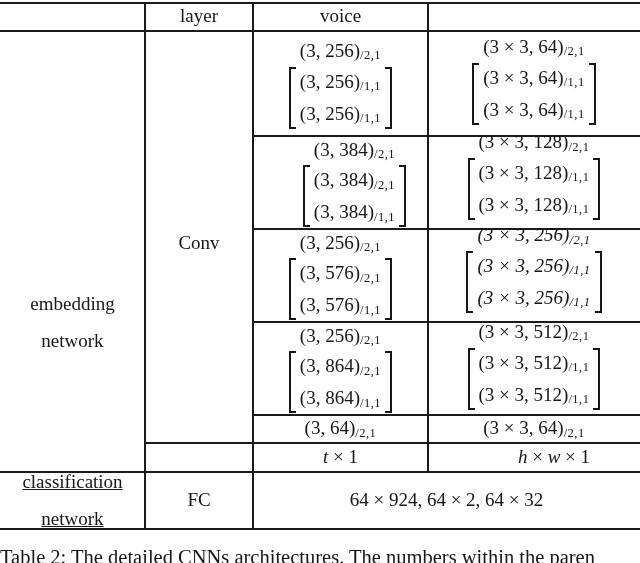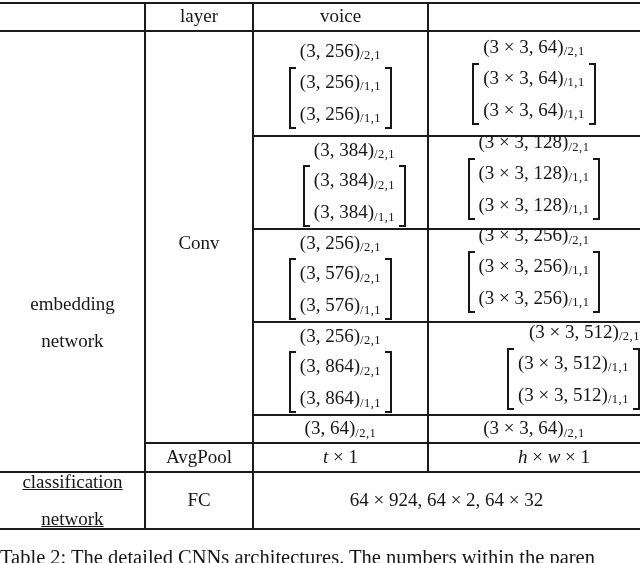--- a/index.html
+++ b/index.html
@@ -271,42 +271,42 @@
             </span>
           <span class="mline">
               <span class="math">(3 × 3, 128)</span>
               <span class="sub">/1,1</span>
             </span>
         </span>
         <span class="brk brk-right"></span>
       </div>
     </div>
 
-    <div class="conv-block" style="height:93px;">
+    <div class="conv-block" style="height:93px;font-style:italic;">
       <div class="mline">
         <span class="math">(3 × 3, 256)</span>
           <span class="sub">/2,1</span>
       </div>
       <div class="matrix">
         <span class="brk brk-left"></span>
         <span class="matrix-rows">
           <span class="mline">
               <span class="math">(3 × 3, 256)</span>
               <span class="sub">/1,1</span>
             </span>
           <span class="mline">
               <span class="math">(3 × 3, 256)</span>
               <span class="sub">/1,1</span>
             </span>
         </span>
         <span class="brk brk-right"></span>
       </div>
     </div>
 
-    <div class="conv-block" style="height:108px;align-items:flex-end;">
+    <div class="conv-block" style="height:108px;">
       <div class="mline">
         <span class="math">(3 × 3, 512)</span>
           <span class="sub">/2,1</span>
       </div>
       <div class="matrix">
         <span class="brk brk-left"></span>
         <span class="matrix-rows">
           <span class="mline">
               <span class="math">(3 × 3, 512)</span>
               <span class="sub">/1,1</span>
@@ -322,23 +322,20 @@
 
     <div class="conv-block" style="height:28px;">
       <div class="mline">
         <span class="math">(3 × 3, 64)</span>
           <span class="sub">/2,1</span>
       </div>
     </div>
 
   </div>
 
-  <div class="cell label" style="left:145px; top:442px; width:108px; height:29px;">
-    <span>AvgPool</span>
-  </div>
   <div class="cell" style="left:253px; top:442px; width:175px; height:29px;border-radius:14px;">
     <span class="math"><i class="mvar">t</i><span> × 1</span></span>
   </div>
   <div class="cell" style="left:448px; top:442px; width:212px; height:29px;">
     <span class="math"><i class="mvar">h</i><span> × </span><i class="mvar">w</i><span> × 1</span></span>
   </div>
 
   <div class="cell label two-line" style="left:0; top:471px; width:145px; height:57px;text-decoration:underline;">
     <span>classification</span>
     <span>network</span>

